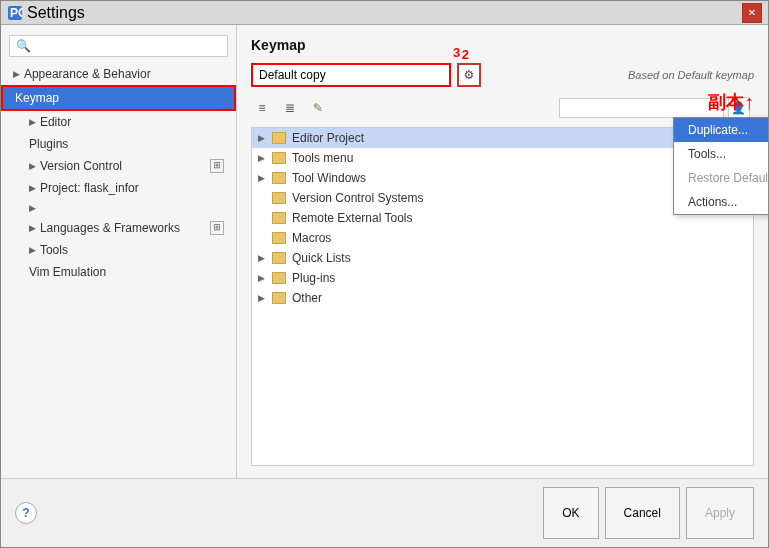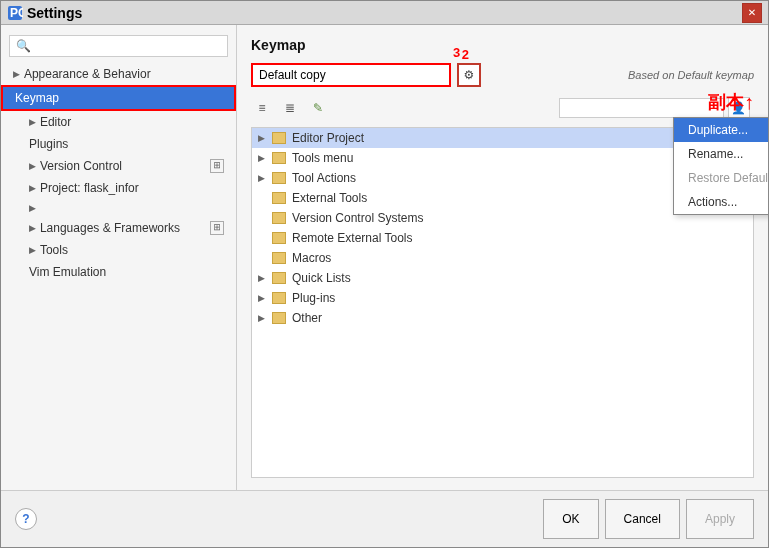--- a/index.html
+++ b/index.html
@@ -1,20 +1,20 @@
 <!DOCTYPE html>
 <html><head>
   <meta charset="utf-8">
   <style>
     * { box-sizing: border-box; margin: 0; padding: 0; font-family: 'Segoe UI', Tahoma, Arial, sans-serif; font-size: 12px; }
     body { width: 769px; height: 548px; overflow: hidden; background: #f0f0f0; }
 
     .window { width: 769px; height: 548px; border: 1px solid #888; background: #eab308; display: flex; flex-direction: column; }
     .title-bar { background: #d9d9d9; border-bottom: 1px solid #aaa; height: 24px; display: flex; align-items: center; padding: 0 6px; }
-    .title-bar-title { flex: 1; font-size: 14px; font-weight: bold; }
+    .title-bar-title { flex: 1; font-size: 16px; font-weight: normal; }
     .title-bar-close { width: 20px; height: 20px; background: #c0392b; border: 1px solid #a93226; display: flex; align-items: center; justify-content: center; color: white; font-size: 10px; cursor: pointer; }
 
     .content { display: flex; flex: 1; overflow: hidden; }
 
     
     .sidebar { width: 236px; background: #f5f5f5; border-right: 1px solid #ccc; overflow-y: auto; padding: 4px 0; }
     .search-box { margin: 6px 8px; padding: 3px 6px; border: 1px solid #ccc; background: white; display: flex; align-items: center; gap: 4px; }
     .search-input { border: none; outline: none; flex: 1; font-size: 12px; background: transparent; }
     .sidebar-item { padding: 4px 12px; cursor: pointer; display: flex; align-items: center; gap: 4px; color: #333; }
     .sidebar-item.selected { background: #3875d7; color: white; }
@@ -53,21 +53,21 @@
 
     
     .tree-search { display: flex; align-items: center; gap: 4px; padding: 2px 4px; }
     .tree-search-input { flex: 1; border: 1px solid #ccc; padding: 2px 4px; font-size: 12px; }
     .tree-search-icon-btn { width: 22px; height: 22px; border: 1px solid #ccc; background: white; display: flex; align-items: center; justify-content: center; cursor: pointer; }
 
     
     .bottom-bar { display: flex; align-items: center; justify-content: space-between; padding: 8px 14px; border-top: 1px solid #ccc; background: #f0f0f0; }
     .help-btn { width: 22px; height: 22px; border: 1px solid #aaa; border-radius: 50%; background: white; display: flex; align-items: center; justify-content: center; cursor: pointer; font-size: 12px; color: #3875d7; font-weight: bold; }
     .btn-group { display: flex; gap: 6px; }
-    .btn { padding: 12px 18px; border: 1px solid #aaa; background: #f5f5f5; cursor: pointer; font-size: 12px; }
+    .btn { padding: 18px 18px; border: 1px solid #aaa; background: #f5f5f5; cursor: pointer; font-size: 12px; }
     .btn.disabled { color: #aaa; cursor: default; }
 
     .red-box { border: 2px solid red; }
   </style>
 </head>
 <body>
 
 <div class="window">
 
   <div class="title-bar">
@@ -193,28 +193,23 @@
 
         <div class="tree-item">
           <span class="ti-arrow">▶</span>
           <span class="tree-item-folder-icon"></span>
           <span>Tools menu</span>
         </div>
 
         <div class="tree-item">
           <span class="ti-arrow">▶</span>
           <span class="tree-item-folder-icon"></span>
-          <span>Tool Actions</span>
-        </div>
-
-        <div class="tree-item">
-          <span class="ti-arrow" style="visibility:hidden;">▶</span>
-          <span class="tree-item-folder-icon"></span>
-          <span>External Tools</span>
-        </div>
+          <span>Tool Windows</span>
+        </div>
+
 
         <div class="tree-item">
           <span class="ti-arrow" style="visibility:hidden;">▶</span>
           <span class="tree-item-folder-icon"></span>
           <span>Version Control Systems</span>
         </div>
 
         <div class="tree-item">
           <span class="ti-arrow" style="visibility:hidden;">▶</span>
           <span class="tree-item-folder-icon"></span>
@@ -244,21 +239,21 @@
           <span class="tree-item-folder-icon"></span>
           <span>Other</span>
         </div>
       </div>
 
       <div class="dropdown-menu">
         <div class="dropdown-item active">
           <span>Duplicate...</span>
         </div>
         <div class="dropdown-item">
-          <span>Rename...</span>
+          <span>Tools...</span>
         </div>
         <div class="dropdown-item disabled">
           <span>Restore Defaults...</span>
         </div>
         <div class="dropdown-item">
           <span>Actions...</span>
         </div>
       </div>
     </div>
   </div>

